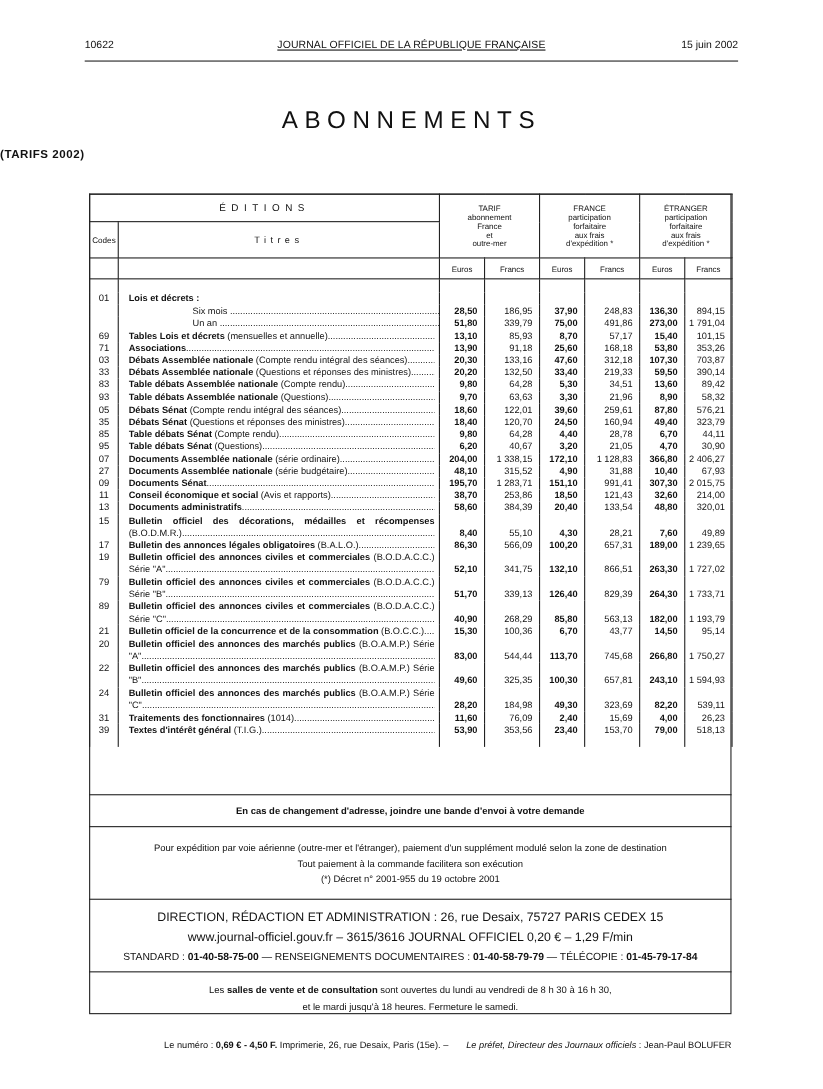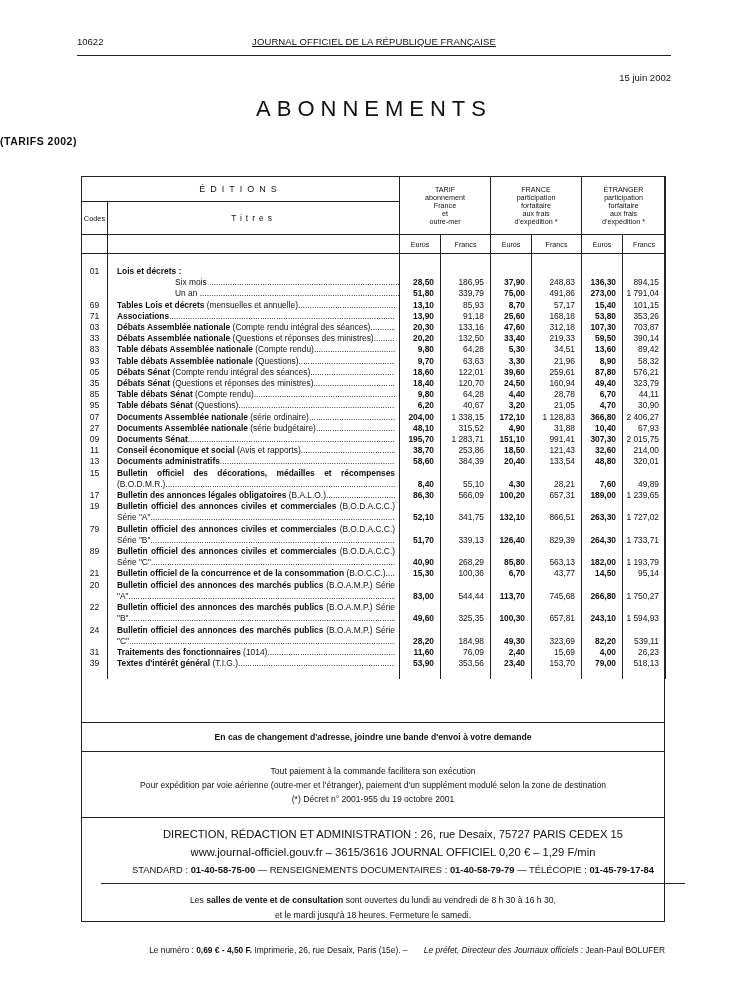--- a/index.html
+++ b/index.html
@@ -2,21 +2,21 @@
 <html><head>
 <meta charset="utf-8">
 <style>
   html, body { margin: 0; padding: 0; background: #ffffff; }
   body { width: 748px; height: 990px; position: relative; overflow: hidden;
          font-family: "Liberation Sans", sans-serif; color: #111; }
   .hdr { position: absolute; left: 77px; right: 77px; top: 36px; height: 14px;
          font-size: 9.5px; }
   .hdr .pg { position: absolute; left: 0; top: 0; }
   .hdr .jo { position: absolute; left: 0; right: 0; text-align: center; top: 0; letter-spacing: 0.1px; text-decoration: underline; }
-  .hdr .dt { position: absolute; right: 0; top: 0; margin-top: 36px; }
+  .hdr .dt { position: absolute; right: 0; top: 0; }
   .hdr-rule { position: absolute; left: 77px; right: 77px; top: 55px; border-top: 1.4px solid #222; }
   .title { position: absolute; left: 0; right: 0; top: 96px; text-align: center;
            font-size: 22px; letter-spacing: 6px; font-weight: normal; }
   .subtitle { position: absolute; left: 0; right: 0; top: 135px; text-align: left; font-size: 10.5px; letter-spacing: 0.5px; font-weight: bold; }
 
   .frame { position: absolute; left: 81px; top: 176px; width: 584px; height: 746px;
            border: 1.2px solid #222; box-sizing: border-box; }
 
   table.tar { position: absolute; left: 81px; top: 176px; width: 584px; border-collapse: collapse;
               font-size: 8.6px; table-layout: fixed; }
@@ -38,21 +38,21 @@
   td.num { text-align: right; padding-right: 6px !important; font-size: 8.4px; white-space: nowrap; }
   td.num.b { font-weight: bold; }
   .last td { padding-bottom: 10px !important; }
 
   .note1 { position: absolute; left: 81px; top: 722px; width: 584px; height: 30px;
            border-top: 1.2px solid #222; border-bottom: 1px solid #222; box-sizing: border-box;
            text-align: center; font-size: 8.6px; font-weight: bold; line-height: 28px; }
   .note2 { position: absolute; left: 81px; top: 752px; width: 584px; height: 66px; box-sizing: border-box;
            border-bottom: 1.2px solid #222; text-align: center; font-size: 8.6px; line-height: 14px; padding-top: 12px; }
   .direction { position: absolute; left: 81px; top: 818px; width: 584px; height: 66px; box-sizing: border-box;
-               border-bottom: 1.2px solid #222; text-align: center; padding-top: 7px; margin-left: 20px; }
+               border-bottom: 1.2px solid #222; text-align: center; padding-top: 7px; }
   .direction .l1, .direction .l2 { font-size: 11.2px; line-height: 18px; }
   .direction .l3 { font-size: 9.4px; line-height: 17px; }
   .direction b { font-weight: bold; }
   .salles { position: absolute; left: 81px; top: 884px; width: 584px; height: 38px; box-sizing: border-box;
             text-align: center; font-size: 8.6px; line-height: 15px; padding-top: 9px; }
   .footer { position: absolute; left: 81px; right: 83px; top: 944px; font-size: 8.4px; line-height: 13px; }
   .footer .f1 { text-align: right; }
   .footer .f2 { text-align: right; font-size: 7.8px; }
   .footer i { font-style: italic; padding-left: 14px; }
   .footer b { font-weight: bold; }
@@ -472,22 +472,22 @@
         <td class="num b">23,40</td>
         <td class="num">153,70</td>
         <td class="num b">79,00</td>
         <td class="num">518,13</td>
       </tr>
     </tbody>
 </table>
 
 <div class="note1">En cas de changement d'adresse, joindre une bande d'envoi à votre demande</div>
 <div class="note2">
+  <div>Pour expédition par voie aérienne (outre-mer et l'étranger), paiement d'un supplément modulé selon la zone de destination</div>
   <div>Tout paiement à la commande facilitera son exécution</div>
-  <div>Pour expédition par voie aérienne (outre-mer et l'étranger), paiement d'un supplément modulé selon la zone de destination</div>
   <div>(*) Décret n° 2001-955 du 19 octobre 2001</div>
 </div>
 
 <div class="direction">
   <div class="l1"><span>DIRECTION, RÉDACTION ET ADMINISTRATION : </span><span>26, rue Desaix, 75727 </span><span>PARIS CEDEX 15</span></div>
   <div class="l2">www.journal-officiel.gouv.fr – 3615/3616 JOURNAL OFFICIEL   0,20 € – 1,29 F/min</div>
   <div class="l3"><span>STANDARD : </span><b>01-40-58-75-00</b><span> — RENSEIGNEMENTS DOCUMENTAIRES : </span><b>01-40-58-79-79</b><span> — TÉLÉCOPIE : </span><b>01-45-79-17-84</b></div>
 </div>
 
 <div class="salles">

